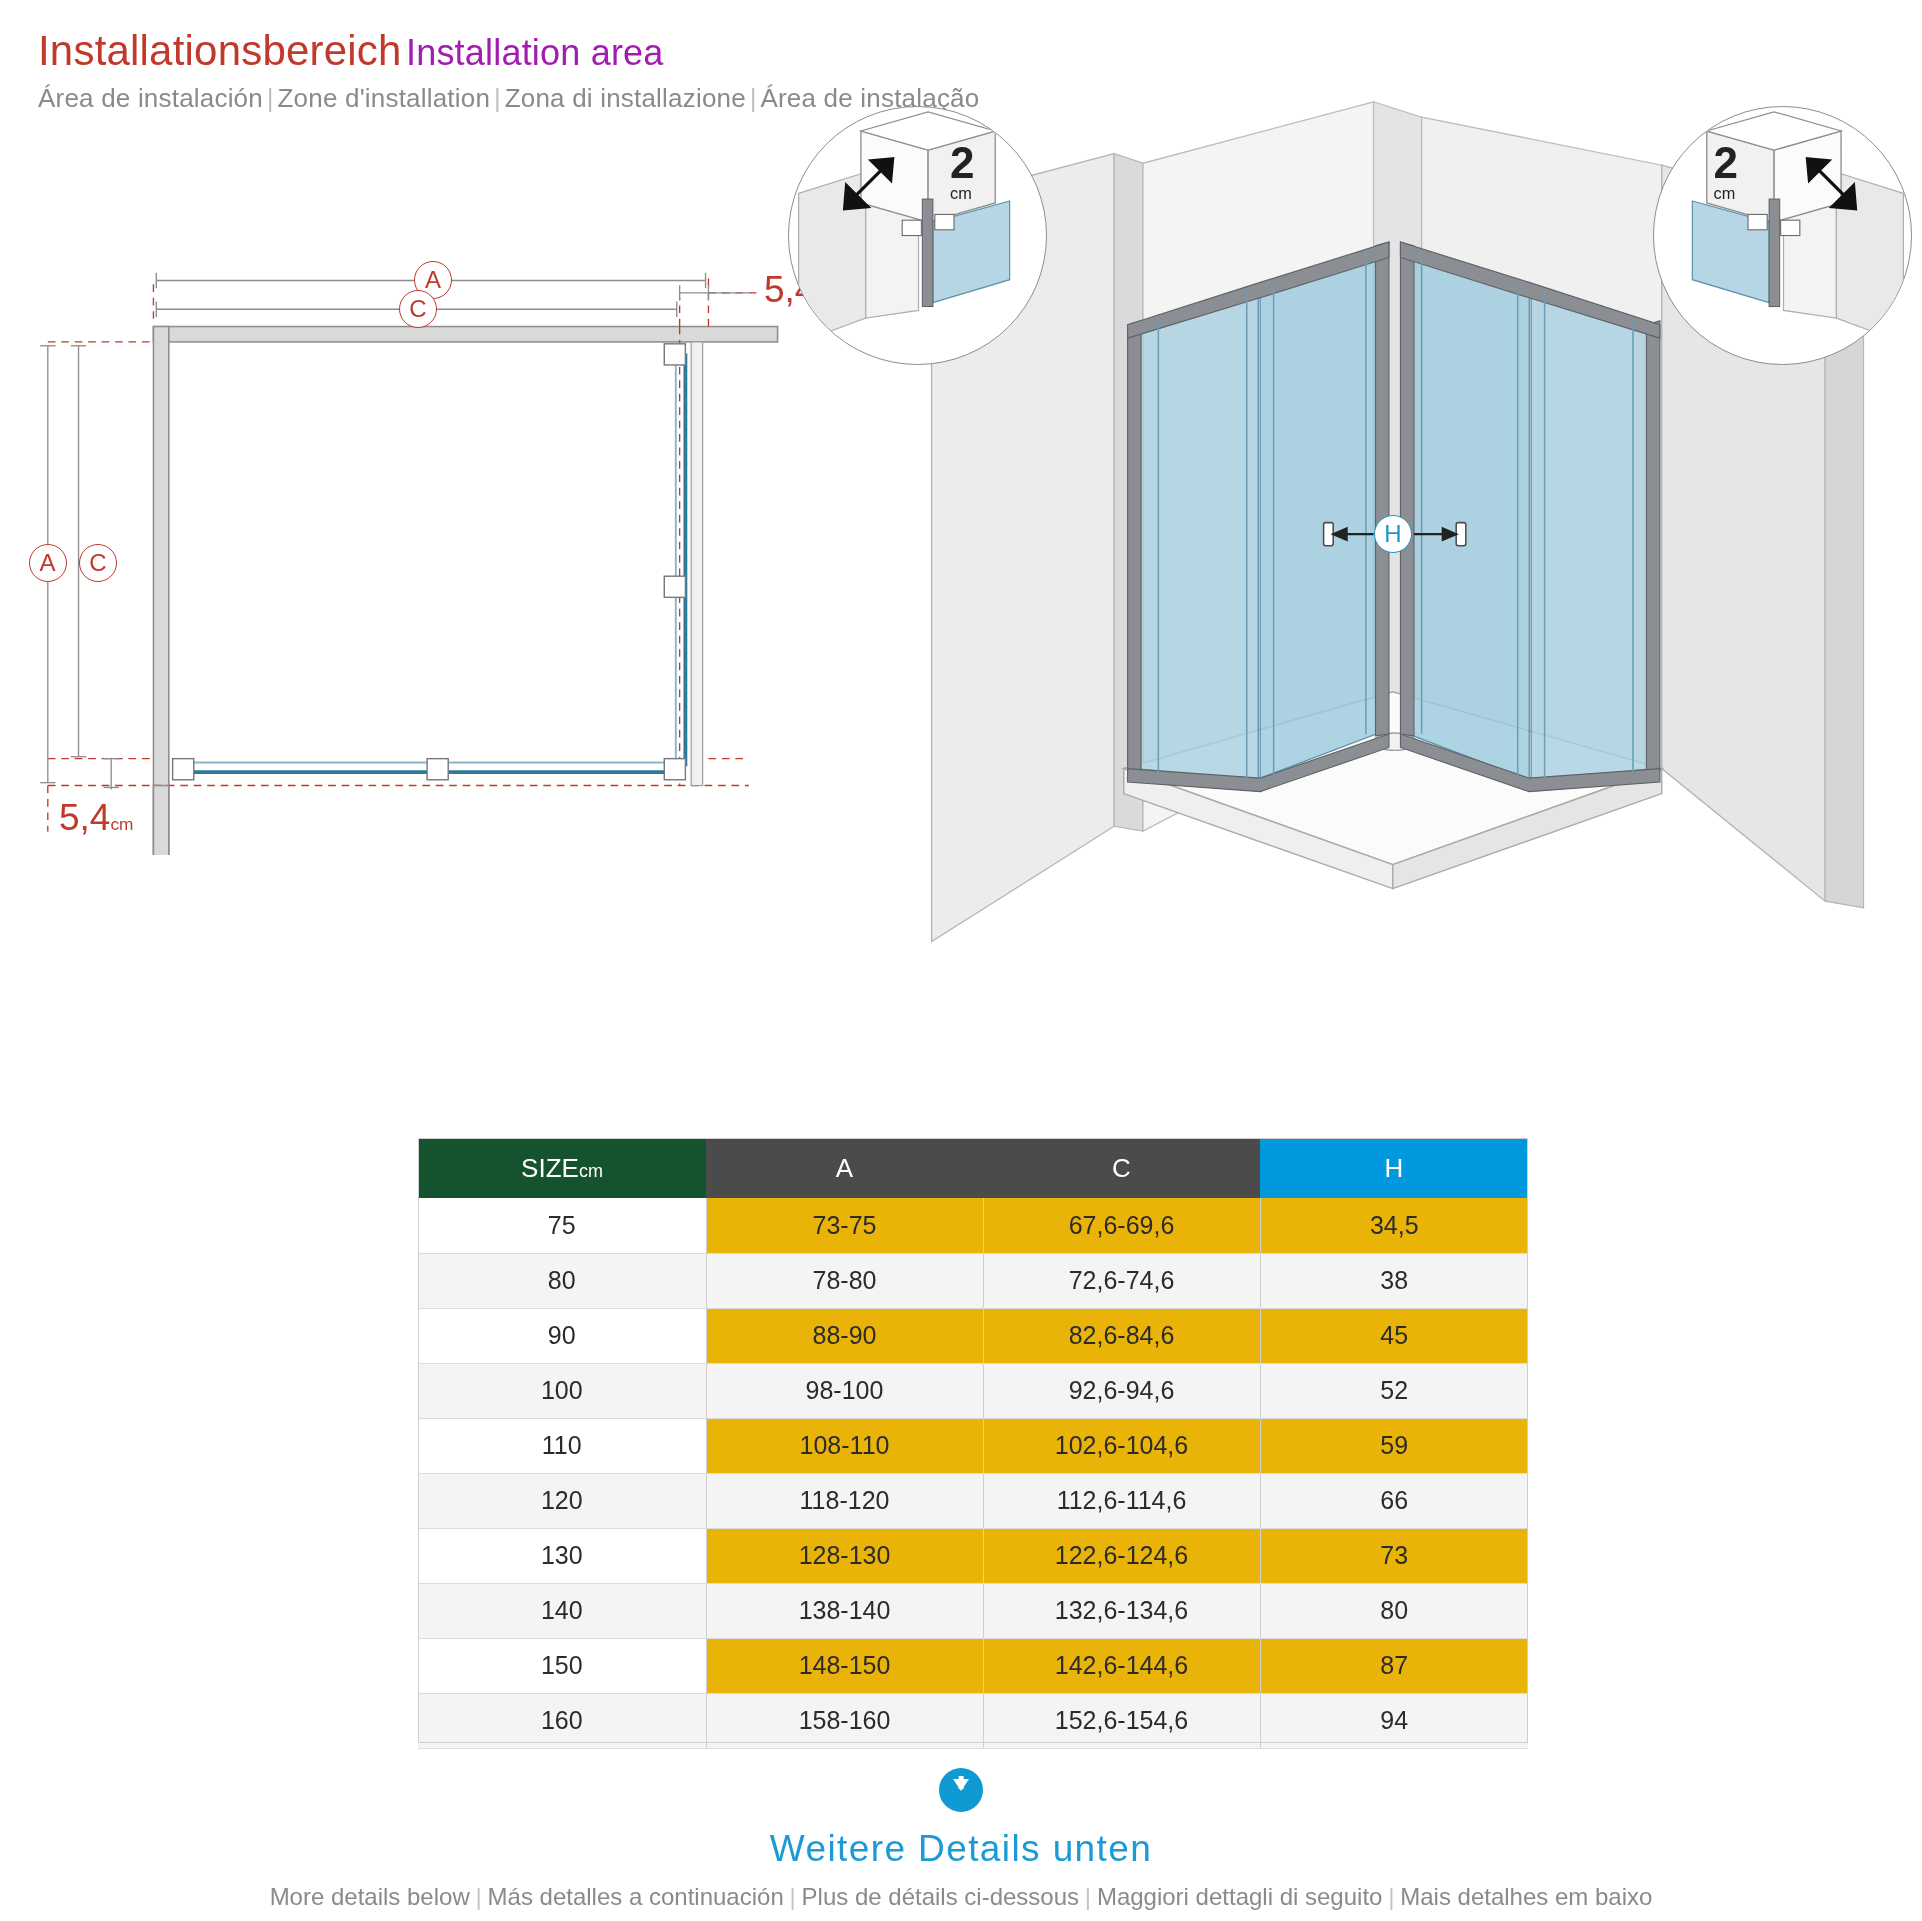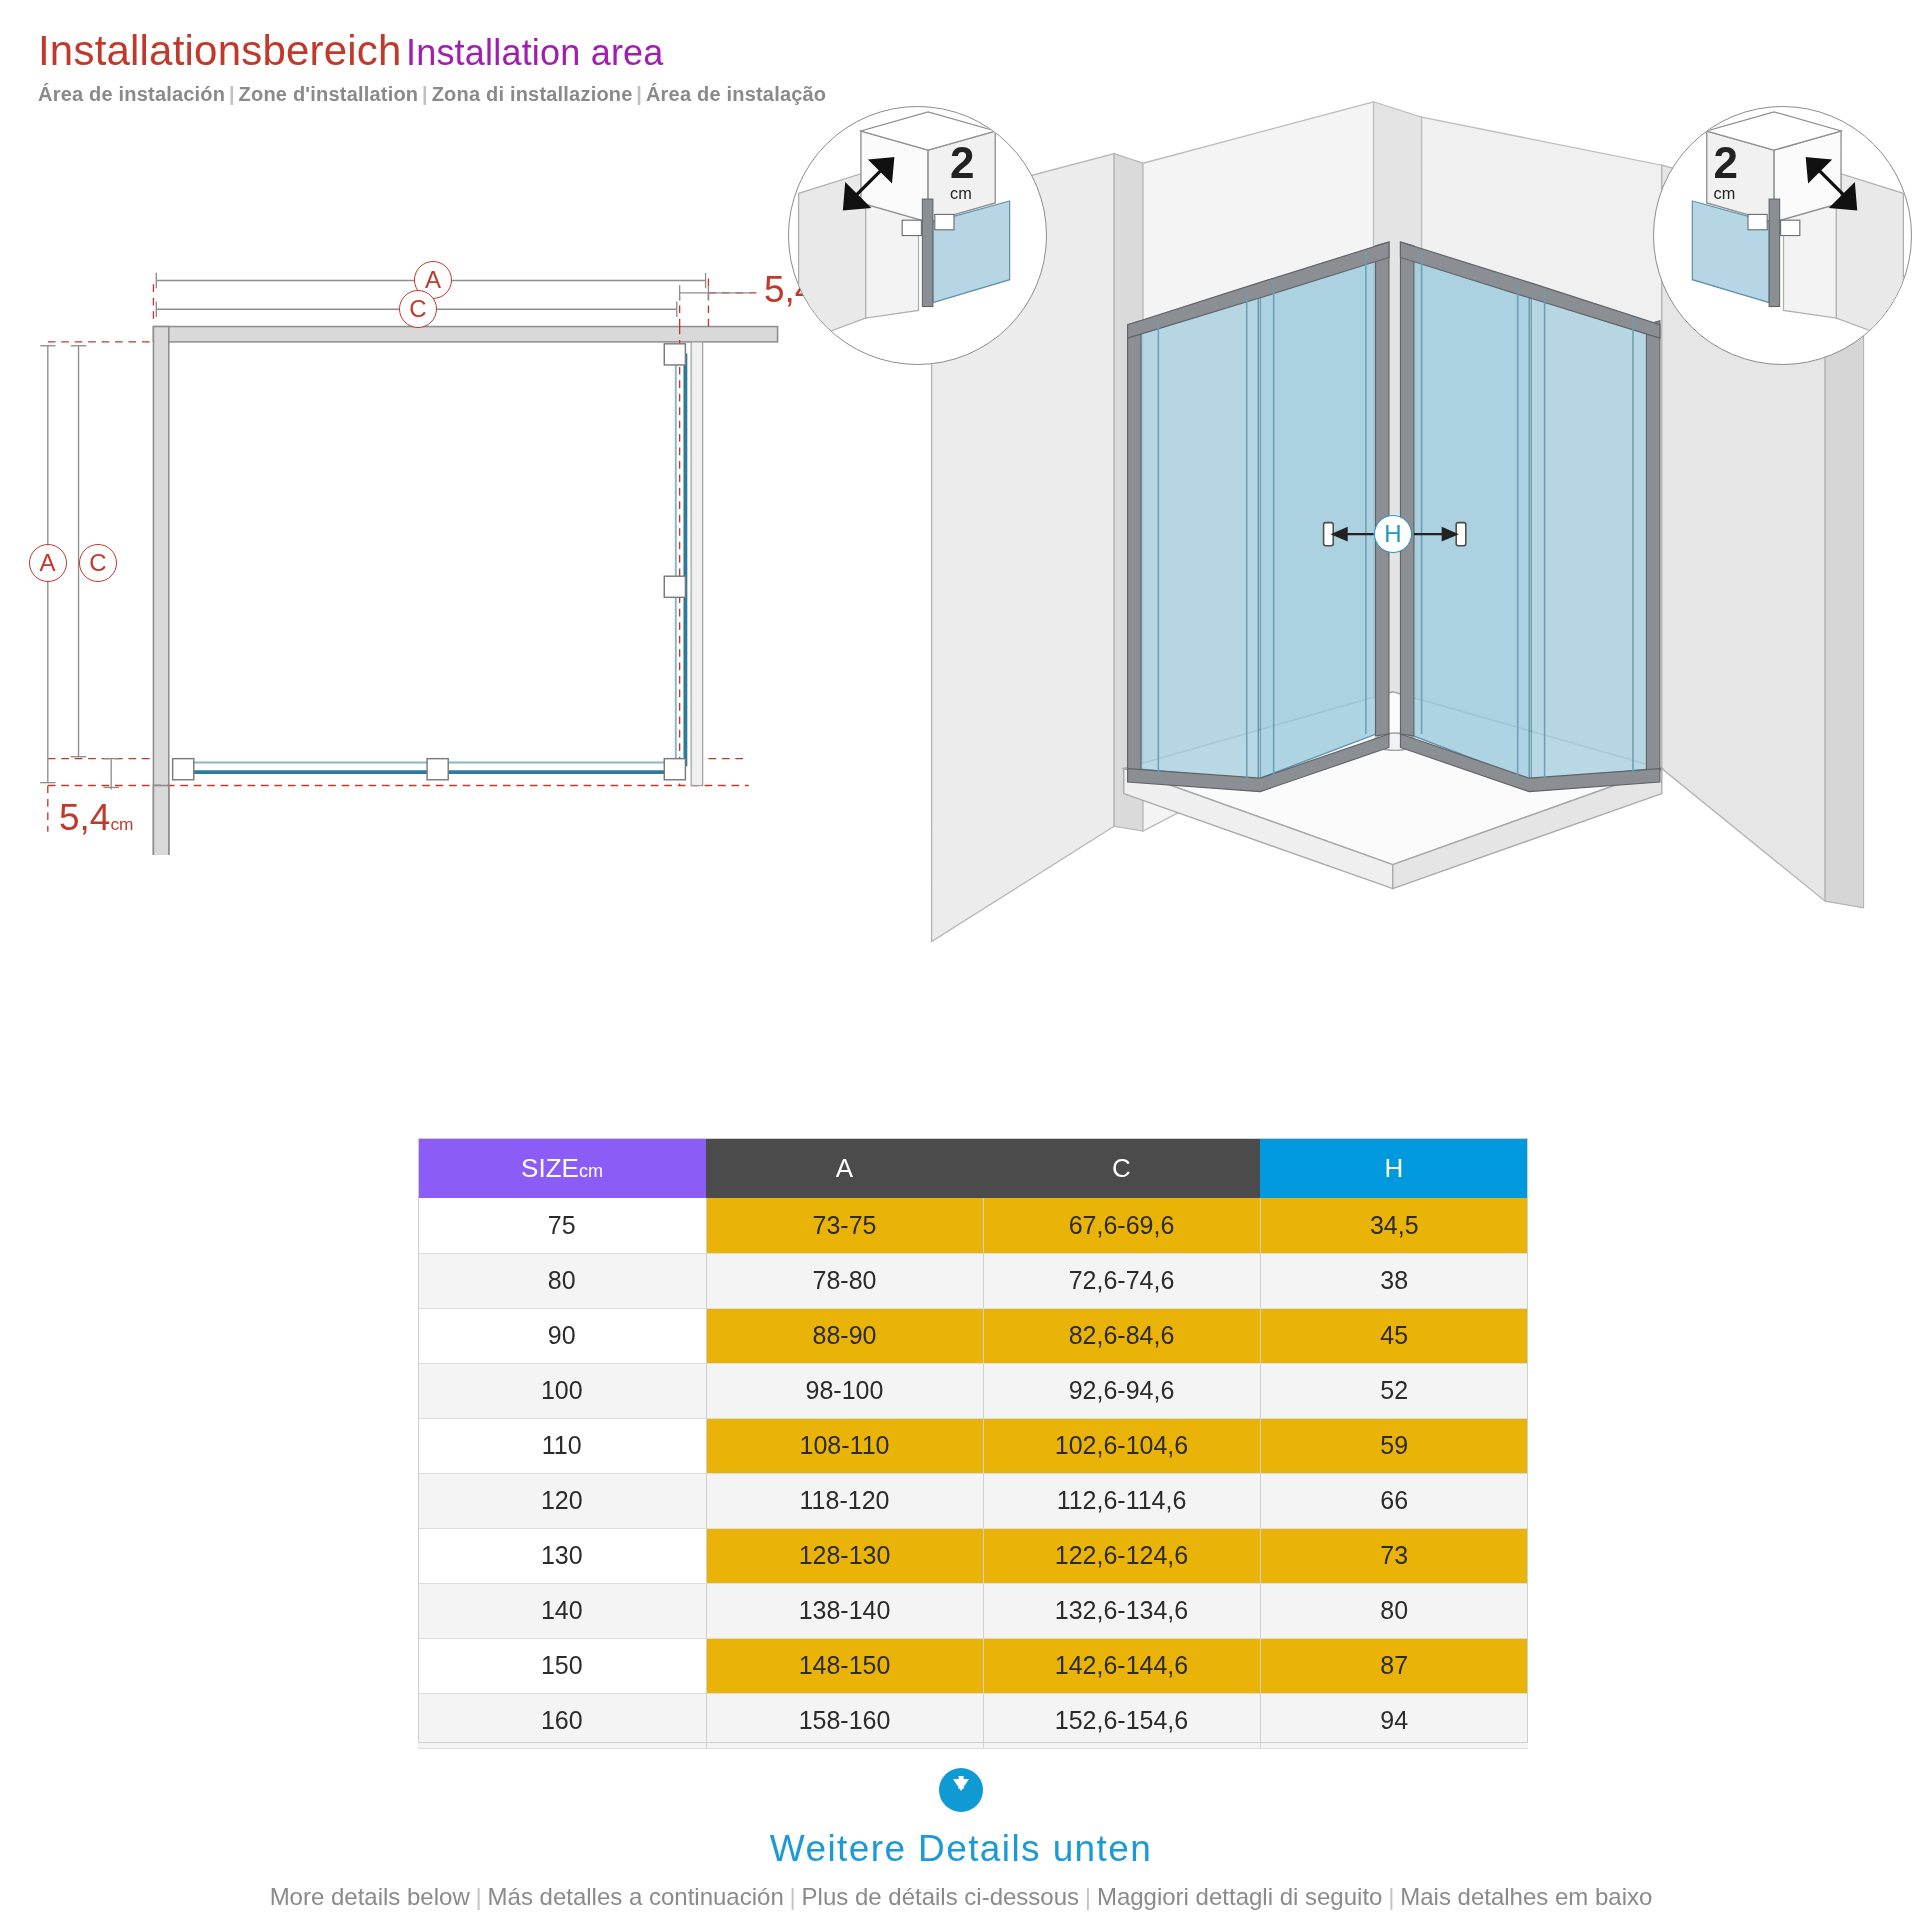--- a/index.html
+++ b/index.html
@@ -23,25 +23,24 @@
     letter-spacing: 0.2px;
   }
   .title-en {
     font-size: 36px;
     color: #a21caf;
     font-weight: 400;
     letter-spacing: 0.2px;
   }
   .subtitle {
     margin-top: 7.7px;
-    font-size: 20px;
+    font-size: 26px;
     color: #8a8a8a;
     letter-spacing: 0.2px;
     white-space: nowrap;
-    font-weight: bold;
   }
   .subtitle .sep { color: #c0c0c0; padding: 0 3.8px; }
 
   
   #plan-drawing { position: absolute; left: 19px; top: 259px; width: 845px; height: 596px; }
   #iso-drawing  { position: absolute; left: 922px; top: 96px; width: 980px; height: 932px; }
 
   .dim-label-circle {
     position: absolute;
     width: 38px; height: 38px;
@@ -89,21 +88,21 @@
     width: 1110px;
     border-collapse: collapse;
     font-size: 25px;
   }
   #size-table th {
     height: 60px;
     font-weight: 400;
     color: #ffffff;
     font-size: 26px;
   }
-  #size-table th.c-size { background: #8b5cf6; width: 288px; }
+  #size-table th.c-size { background: #14532d; width: 288px; }
   #size-table th.c-a    { background: #4b4b4b; width: 277px; }
   #size-table th.c-c    { background: #4b4b4b; width: 277px; }
   #size-table th.c-h    { background: #0099dd; width: 268px; }
   #size-table th.c-size .u { font-size: 18px; }
   #size-table td {
     height: 55px;
     text-align: center;
     color: #2b2b2b;
     border-bottom: 1px solid #dcdcdc;
   }

